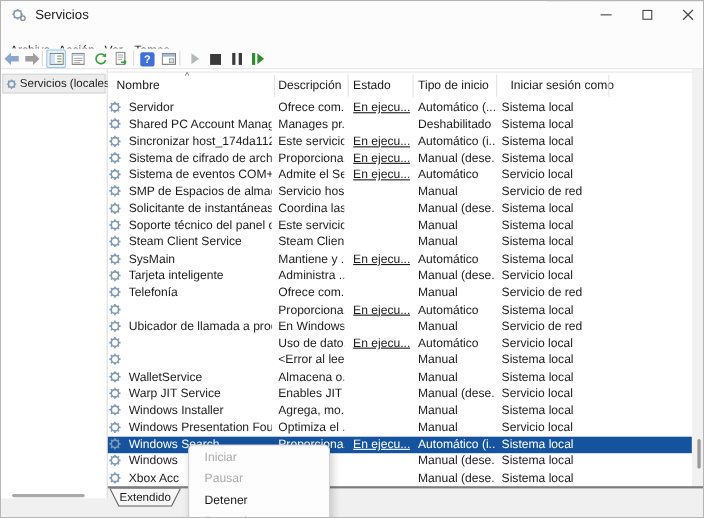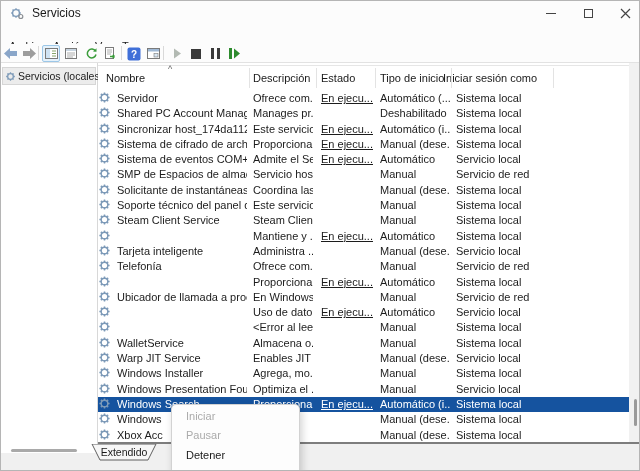--- a/index.html
+++ b/index.html
@@ -51,21 +51,21 @@
   .c-ico{ left:3px; top:1.5px; width:13px; height:13px; }
   .c-name{ left:19px; width:130px; }
   .c-desc{ left:155px; width:60px; }
   .c-status{ left:223px; width:52px;text-decoration:underline; }
   .c-startup{ left:282px; width:70px; }
   .c-logon{ left:358px; width:98px; }
   
   .vscroll{ position:absolute; left:628px; top:62px; width:12px; height:379px; background:#f1f1f1; }
   .vthumb{ position:absolute; left:5px; top:336px; width:3px; height:27px; background:#9a9a9a; border-radius:2px; }
   
-  .tab-ext{ position:absolute; left:90px; top:443px; width:66px; height:17px; }
+  .tab-ext{ position:absolute; left:98px; top:443px; width:66px; height:17px; }
   .tab-ext .tlabel{ position:absolute; left:0; top:2px; width:66px; text-align:center; font-size:10.5px; color:#1a1a1a; }
   
   .ctx{ position:absolute; left:170px; top:403px; width:129px; height:86px; background:#fdfdfd;
         border:1px solid #d2d2d2; border-radius:5px 5px 0 0; box-shadow:2px 3px 8px rgba(0,0,0,.18); padding-top:2px; }
   .ctx-item{ height:19.4px; line-height:19.4px; padding-left:14px; color:#1a1a1a; white-space:nowrap; }
   .ctx-item.disabled{ color:#ababab; }
 </style>
 </head>
 <body>
 
@@ -198,21 +198,21 @@
     <div class="tree-hthumb"></div>
   </div>
 
   <div class="list-pane">
     <div class="hdr-topline"></div>
     <span class="sort-caret">^</span>
     <span class="hdr" style="left:8px">Nombre</span>
     <span class="hdr" style="left:155px">Descripción</span>
     <span class="hdr" style="left:223px">Estado</span>
     <span class="hdr" style="left:282px">Tipo de inicio</span>
-    <span class="hdr" style="left:345px">Iniciar sesión como</span>
+    <span class="hdr" style="left:366px">Iniciar sesión como</span>
     <div class="hdr-sep" style="left:151px"></div>
     <div class="hdr-sep" style="left:218px"></div>
     <div class="hdr-sep" style="left:277px"></div>
     <div class="hdr-sep" style="left:353px"></div>
     <div class="hdr-sep" style="left:455px"></div>
     <div class="rows">
         <div class="srow">
       <svg class="c-ico" viewBox="0 0 14 14">
         <g fill="none" stroke="#7d9ab8" stroke-width="1.6">
           <circle cx="7" cy="7" r="3.6"></circle>
@@ -329,20 +329,21 @@
       <span class="cell c-startup">Manual</span>
       <span class="cell c-logon">Sistema local</span>
     </div>
         <div class="srow">
       <svg class="c-ico" viewBox="0 0 14 14">
         <g fill="none" stroke="#7d9ab8" stroke-width="1.6">
           <circle cx="7" cy="7" r="3.6"></circle>
           <path d="M7 1.5v2M7 10.5v2M1.5 7h2M10.5 7h2M3.1 3.1l1.4 1.4M9.5 9.5l1.4 1.4M10.9 3.1 9.5 4.5M4.5 9.5 3.1 10.9"></path>
         </g>
       </svg>
+      <span class="cell c-name">SysMain</span>
       <span class="cell c-desc">Mantiene y ...</span>
       <span class="cell c-status">En ejecu...</span>
       <span class="cell c-startup">Automático</span>
       <span class="cell c-logon">Sistema local</span>
     </div>
         <div class="srow">
       <svg class="c-ico" viewBox="0 0 14 14">
         <g fill="none" stroke="#7d9ab8" stroke-width="1.6">
           <circle cx="7" cy="7" r="3.6"></circle>
           <path d="M7 1.5v2M7 10.5v2M1.5 7h2M10.5 7h2M3.1 3.1l1.4 1.4M9.5 9.5l1.4 1.4M10.9 3.1 9.5 4.5M4.5 9.5 3.1 10.9"></path>

